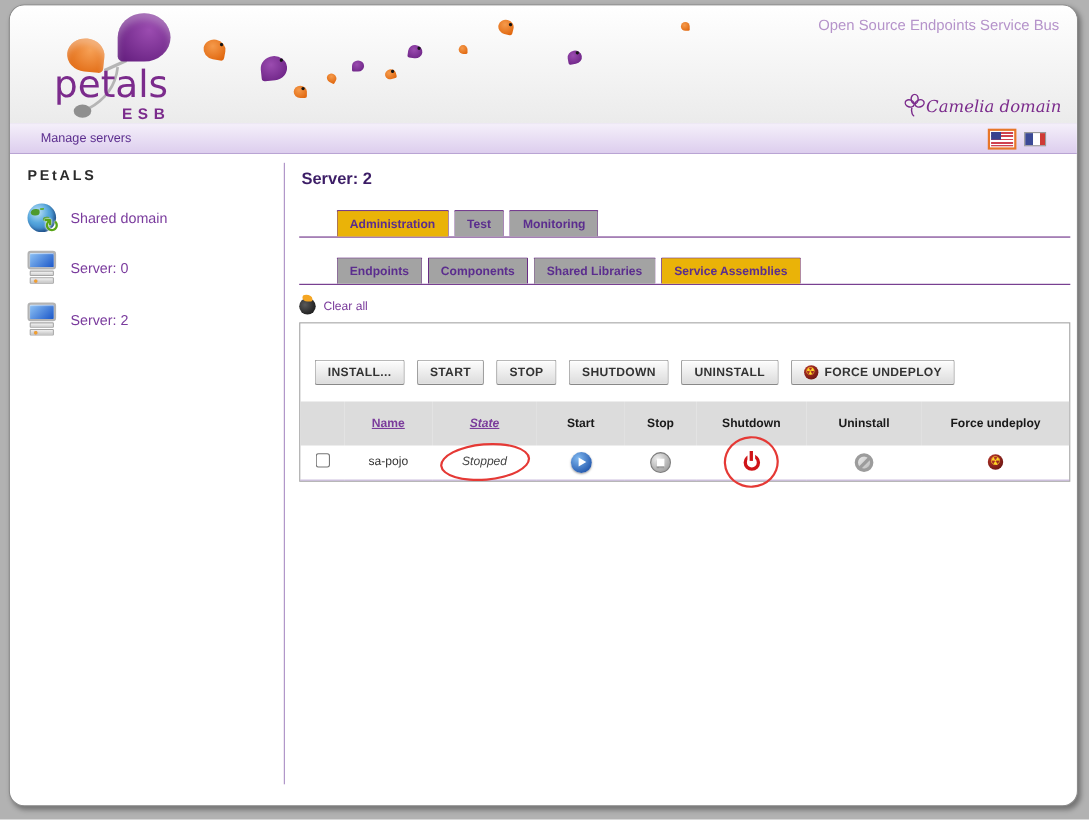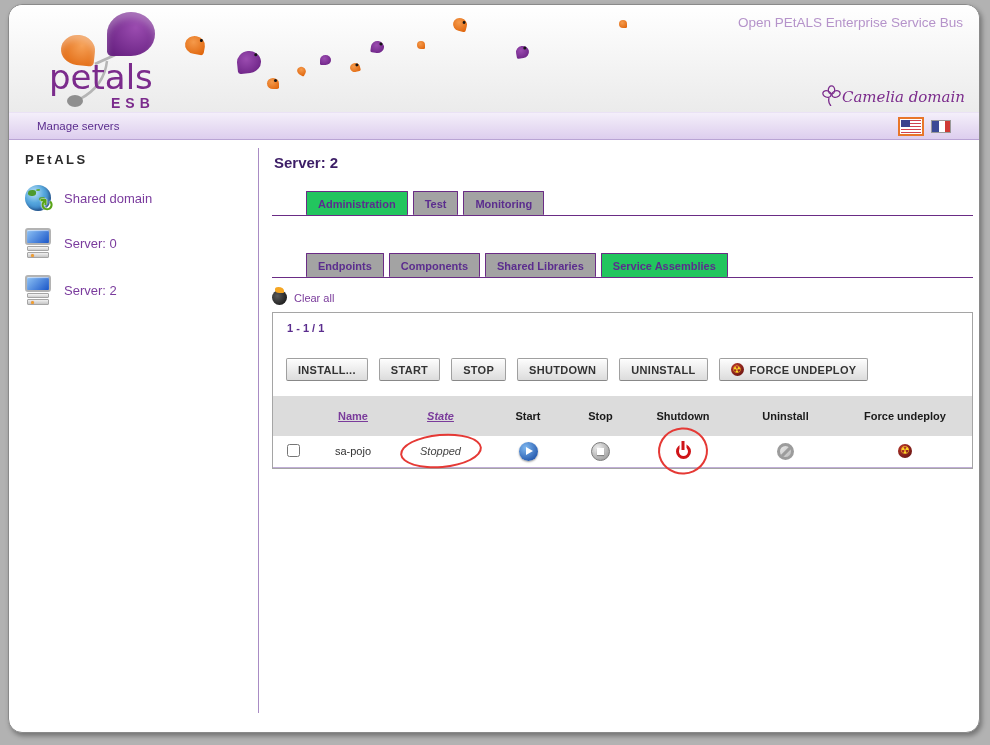--- a/index.html
+++ b/index.html
@@ -92,24 +92,24 @@
   .pc-screen { height: 17px; border: 2px solid #b3b3b3; border-radius: 3px;
     background: linear-gradient(135deg, #8fc3f5, #1a56c8); box-shadow: inset 0 1px 1px rgba(255,255,255,.6); }
   .pc-base { margin: 1px auto 0; width: 22px; height: 5px; background: linear-gradient(#f5f5f5, #cecece); border: 1px solid #a5a5a5; border-radius: 1px; }
   .pc-base2 { margin: 1px auto 0; width: 22px; height: 6px; background: linear-gradient(#f0f0f0, #c6c6c6); border: 1px solid #a5a5a5; border-radius: 1px; position: relative; }
   .pc-base2::after { content:''; position:absolute; left:3px; top:1px; width:3px; height:3px; border-radius:50%; background:#f0a22b; box-shadow: 0 0 1px #c77; }
   
   .main { flex: 1; padding: 14px 6px 0 13px; position: relative; }
   .page-title { font-size: 15px; font-weight: bold; color: #3c1d66; margin-left: 2px; }
   .tabs { display: flex; gap: 5px; padding-left: 34px; border-bottom: 1px solid #6a2c85; align-items: flex-end; }
   .tabs1 { margin-top: 20px; }
-  .tabs2 { margin-top: 37px; }
+  .tabs2 { margin-top: 18px; }
   .tab { border: 1px solid #6a2c85; border-bottom: none; background: #a3a3a3; color: #5b2d8e;
     font-weight: bold; font-size: 11px; padding: 6px 11px 5px; cursor: pointer; border-radius: 1px; white-space: nowrap; }
-  .tab.selected { background: #22c55e; }
+  .tab.selected { background: #eab308; }
   .clearall { margin-top: 12px; display: flex; align-items: center; gap: 7px; color: #7a3b9b; font-size: 11px; width: fit-content; cursor: pointer; }
   .bomb { width: 15px; height: 15px; border-radius: 50%; position: relative;
     background: radial-gradient(circle at 35% 40%, #5a5a5a, #0a0a0a); }
   .bomb::before { content:''; position:absolute; top:-3px; left:3px; width:9px; height:6px; background:#f5a623; border-radius:60% 100% 20% 80%; }
   .panel { margin-top: 7px; border: 1px solid #a5a5a5; padding-top: 9px; }
   .pagination { padding-left: 14px; font-weight: bold; color: #5b2d8e; font-size: 11px; }
   .btnrow { margin-top: 24px; padding-left: 13px; display: flex; gap: 11px; }
   .btn { font-family: "Liberation Sans", sans-serif; font-size: 11px; font-weight: bold; color: #333;
     padding: 4px 11px; background: linear-gradient(#fdfdfd, #dcdcdc);
     border: 1px solid #a0a0a0; border-bottom-color: #888; border-radius: 2px;
@@ -169,21 +169,21 @@
     <div class="petal purple dot p2"></div>
     <div class="petal orange dot p3"></div>
     <div class="petal orange p4"></div>
     <div class="petal purple p5"></div>
     <div class="petal orange dot p6"></div>
     <div class="petal purple dot p7"></div>
     <div class="petal orange p8"></div>
     <div class="petal orange dot p9"></div>
     <div class="petal purple dot p10"></div>
     <div class="petal orange p11"></div>
-    <div class="tagline">Open PEtALS Enterprise Service Bus</div>
+    <div class="tagline">Open Source Endpoints Service Bus</div>
     <div class="edition">
       <svg width="19" height="21" viewBox="0 0 19 21">
         <g fill="none" stroke="#7b2b8c" stroke-width="1.3">
           <ellipse cx="9.5" cy="5" rx="3.2" ry="4.2"></ellipse>
           <ellipse cx="5" cy="9" rx="3.2" ry="4.2" transform="rotate(-70 5 9)"></ellipse>
           <ellipse cx="14" cy="9" rx="3.2" ry="4.2" transform="rotate(70 14 9)"></ellipse>
           <path d="M7,13 C6,17 7,19 9,21"></path>
         </g>
       </svg>
       <span class="edition-text">Camelia domain</span>
@@ -241,21 +241,20 @@
         <div class="tab">Shared Libraries</div>
         <div class="tab selected">Service Assemblies</div>
       </div>
 
       <div class="clearall">
         <span class="bomb"></span>
         <span>Clear all</span>
       </div>
 
       <div class="panel">
-        <div class="pagination">1 - 1 / 1</div>
 
         <div class="btnrow">
           <button class="btn">
               <span>INSTALL...</span>
             </button>
           <button class="btn">
               <span>START</span>
             </button>
           <button class="btn">
               <span>STOP</span>

